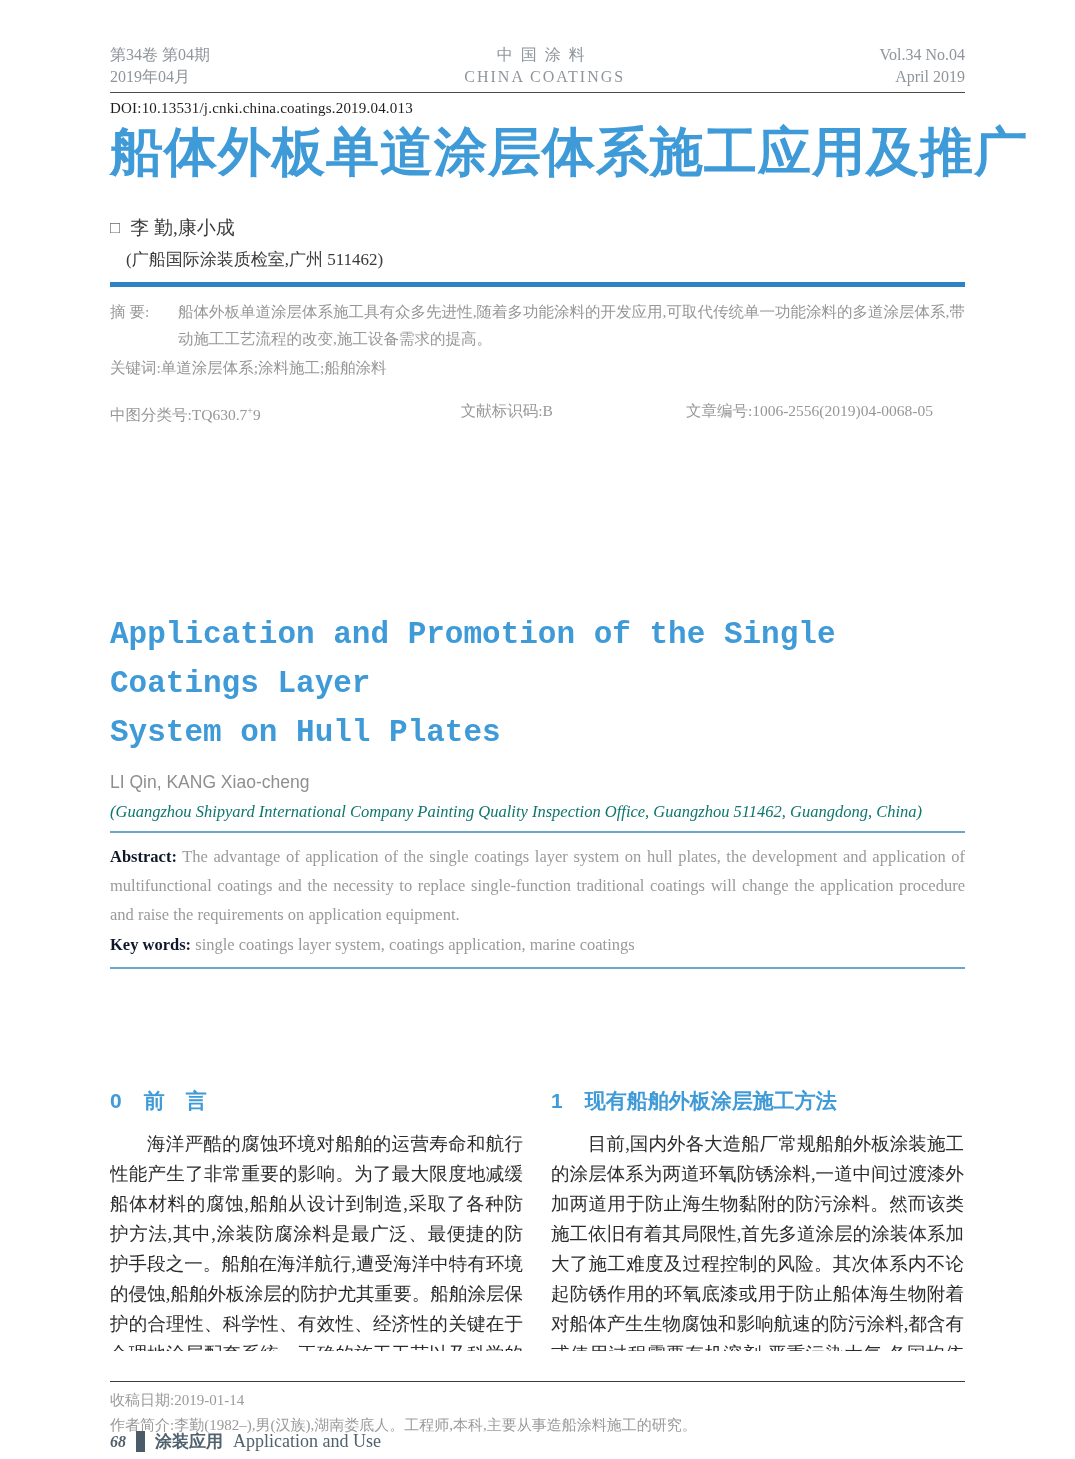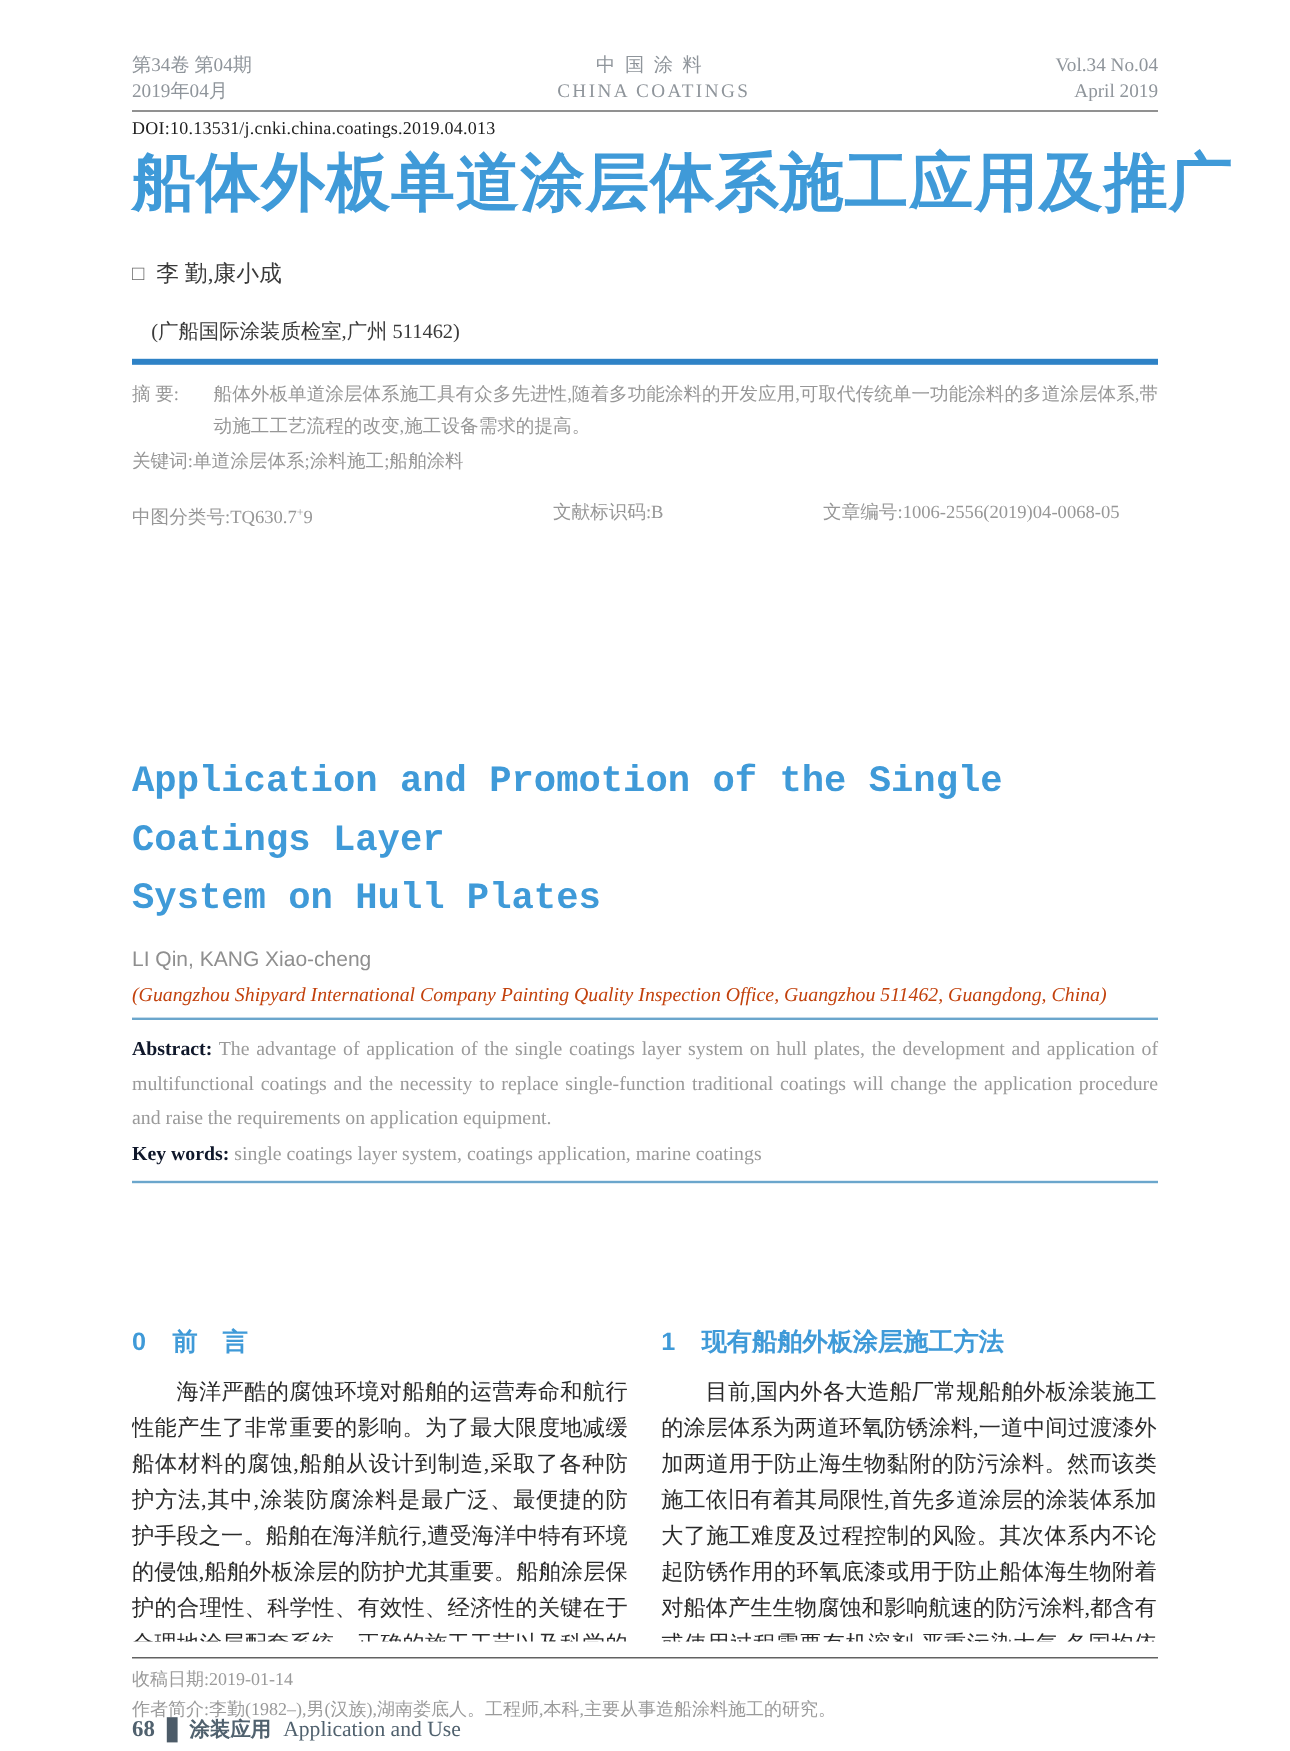--- a/index.html
+++ b/index.html
@@ -28,21 +28,21 @@
   .doi { margin-top: 7px; font-size: 15px; color: #1d1d1d; letter-spacing: 0.2px; }
 
   
   .title-cn {
     font-family: "Liberation Sans", "DejaVu Sans", sans-serif;
     font-weight: 900; font-size: 53px; letter-spacing: 1px;
     color: #3f9ad8; white-space: nowrap;
   }
   .authors-cn { margin-top: 26px; font-size: 19px; color: #3a3a3a; display: flex; align-items: center; }
   .author-marker { color: #6b6b6b; margin-right: 10px; font-size: 17px; }
-  .affiliation-cn { margin-top: 24px; padding-left: 16px; font-size: 17px; color: #3a3a3a; }
+  .affiliation-cn { margin-top: 7px; padding-left: 16px; font-size: 17px; color: #3a3a3a; }
   .rule-thick { margin-top: 11px; height: 5px; background: #2e82c6; }
 
   
   .meta-cn { color: #979797; font-size: 15.5px; line-height: 27px; }
   .abstract-cn { margin-top: 11px; display: flex; }
   .abstract-cn .lbl { flex: 0 0 68px; }
   .abstract-cn .txt { flex: 1; text-align: justify; }
   .keywords-cn { margin-top: 2px; }
   .clc-row { margin-top: 16px; display: flex; }
   .clc-row .mid { margin-left: 200px; }
@@ -51,21 +51,21 @@
 
   
   .title-en {
     margin-top: 182px;
     font-family: Liberation Mono, monospace;
     font-weight: bold; font-size: 31px; line-height: 49px;
     color: #3f9ad8;
   }
   .authors-en { margin-top: 15px; font-size: 17.5px; color: #8f8f8f;
     font-family: "Liberation Sans", "DejaVu Sans", sans-serif; }
-  .affiliation-en { margin-top: 9px; font-size: 16.5px; font-style: italic; color: #c2410c; }
+  .affiliation-en { margin-top: 9px; font-size: 16.5px; font-style: italic; color: #0f766e; }
   .rule-thin { margin-top: 9px; height: 0; border-top: 2px solid #6ba6cc; }
 
   
   .meta-en { color: #9a9a9a; font-size: 16.5px; line-height: 29px; }
   .abstract-en { margin-top: 9px; text-align: justify; }
   .meta-en .blbl { font-weight: bold; color: #0f172a; }
   .keywords-en { margin-top: 1px; }
   .rule-thin2 { margin-top: 8px; height: 0; border-top: 2px solid #6ba6cc; }
 
   
@@ -87,21 +87,21 @@
   .footnote-rule { border: none; border-top: 1.6px solid #3c3c3c; }
   .footnote-line { color: #9a9a9a; font-size: 15px; line-height: 25px; }
   .footnote-line.first { margin-top: 6px; }
 
   
   .pfooter {
     position: absolute; left: 110px; top: 1386px;
     display: flex; align-items: center; color: #50616e;
   }
   .pfooter .pagenum {
-    font-weight: bold; font-size: 19px; margin-right: 10px;
+    font-style: italic; font-weight: bold; font-size: 16px; margin-right: 10px;
   }
   .pfooter .bar { width: 9px; height: 21px; background: #4c5b68; margin-right: 10px; }
   .pfooter .col-cn { font-size: 17px; font-weight: bold; margin-right: 10px; }
   .pfooter .col-en { font-size: 18px; font-weight: normal; }
 </style>
 </head>
 <body>
 
 <div class="page">
 

